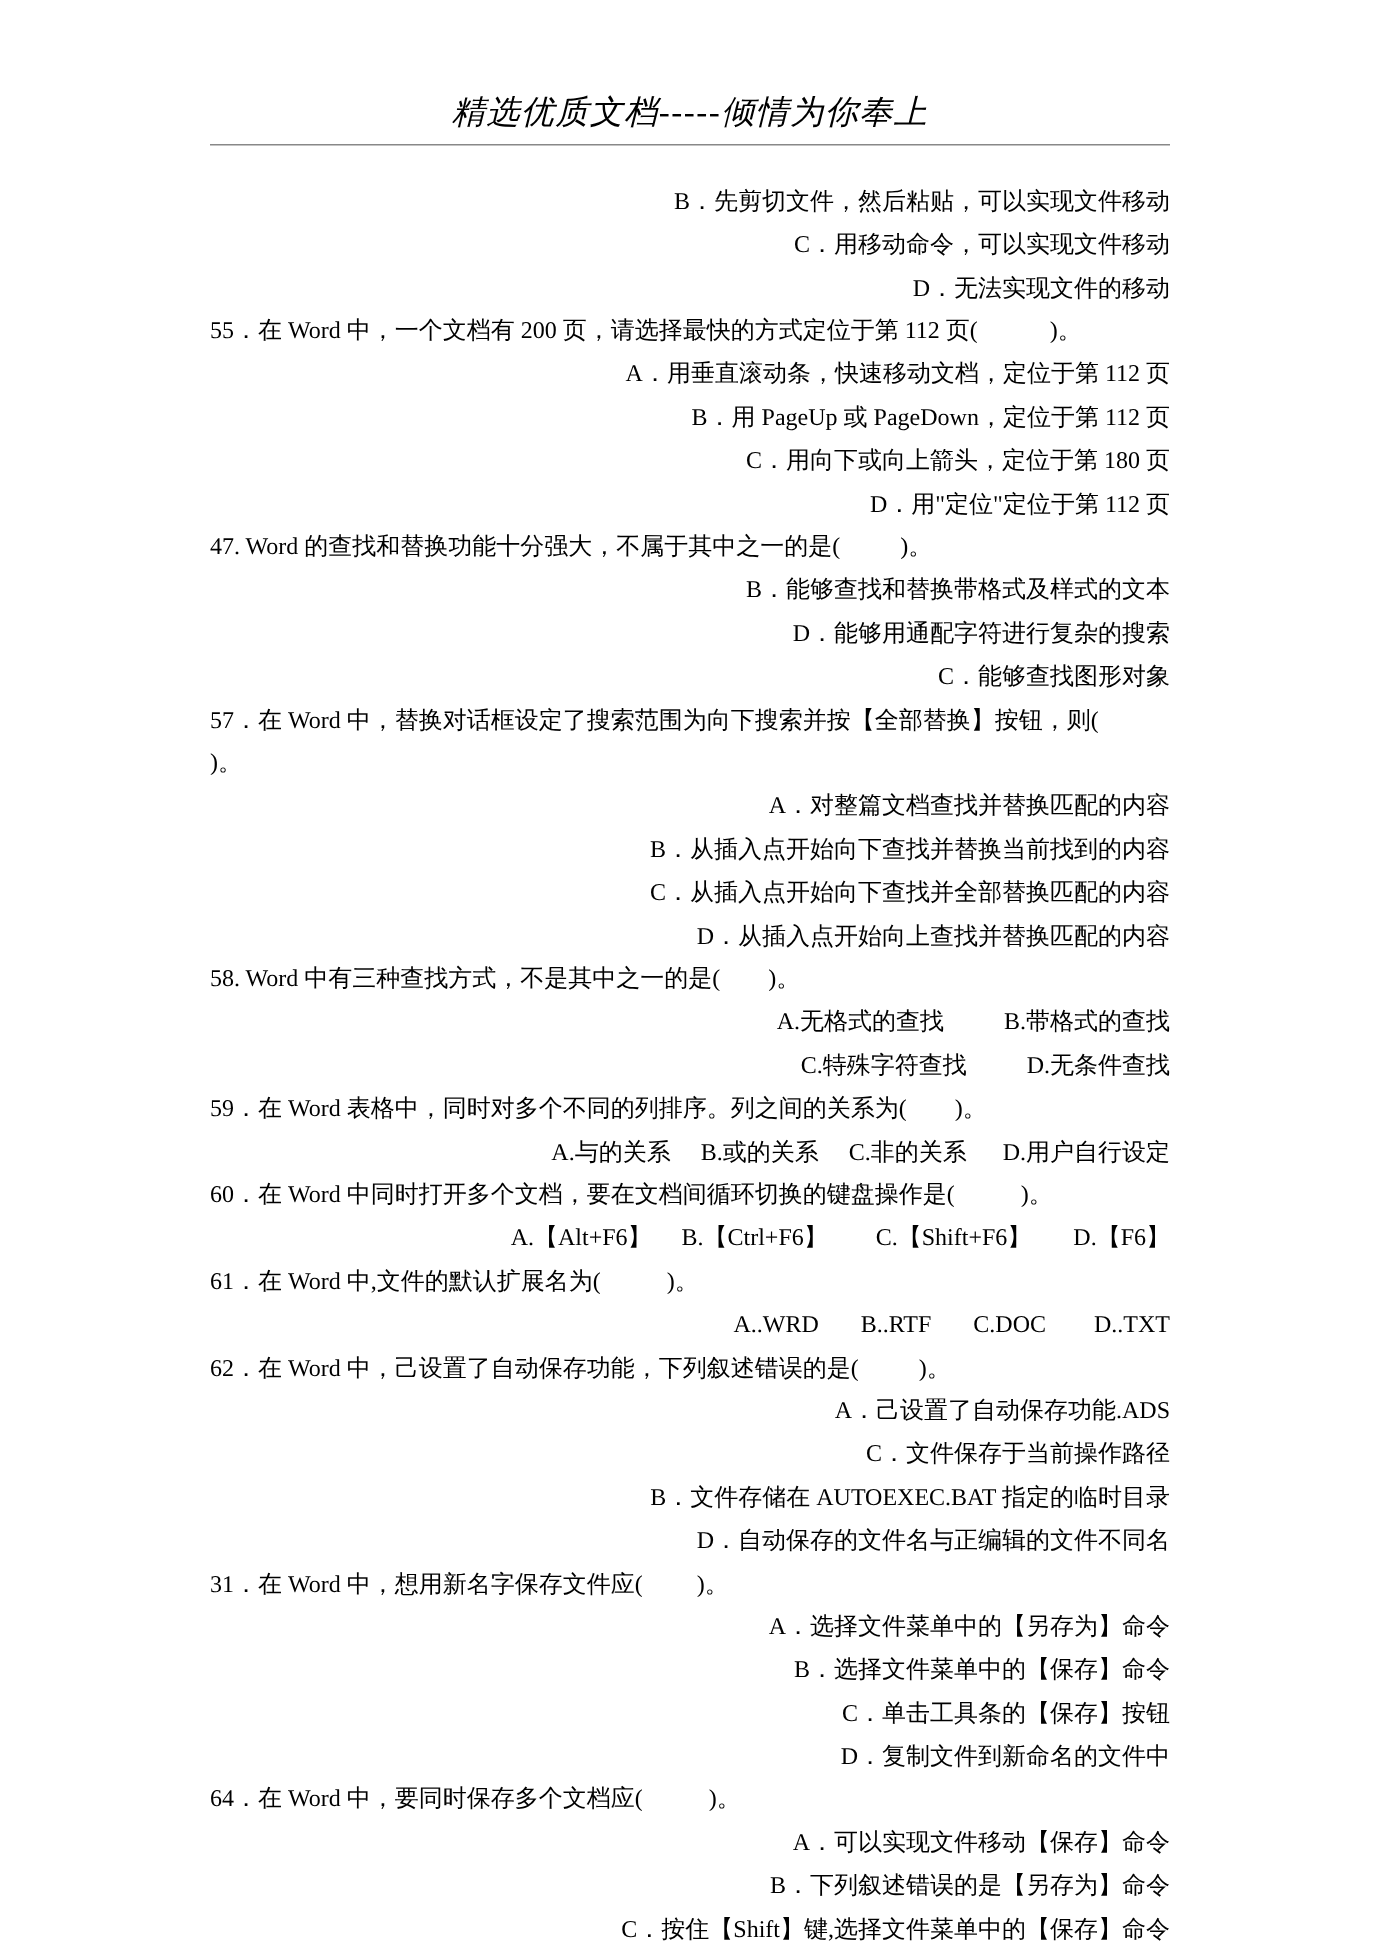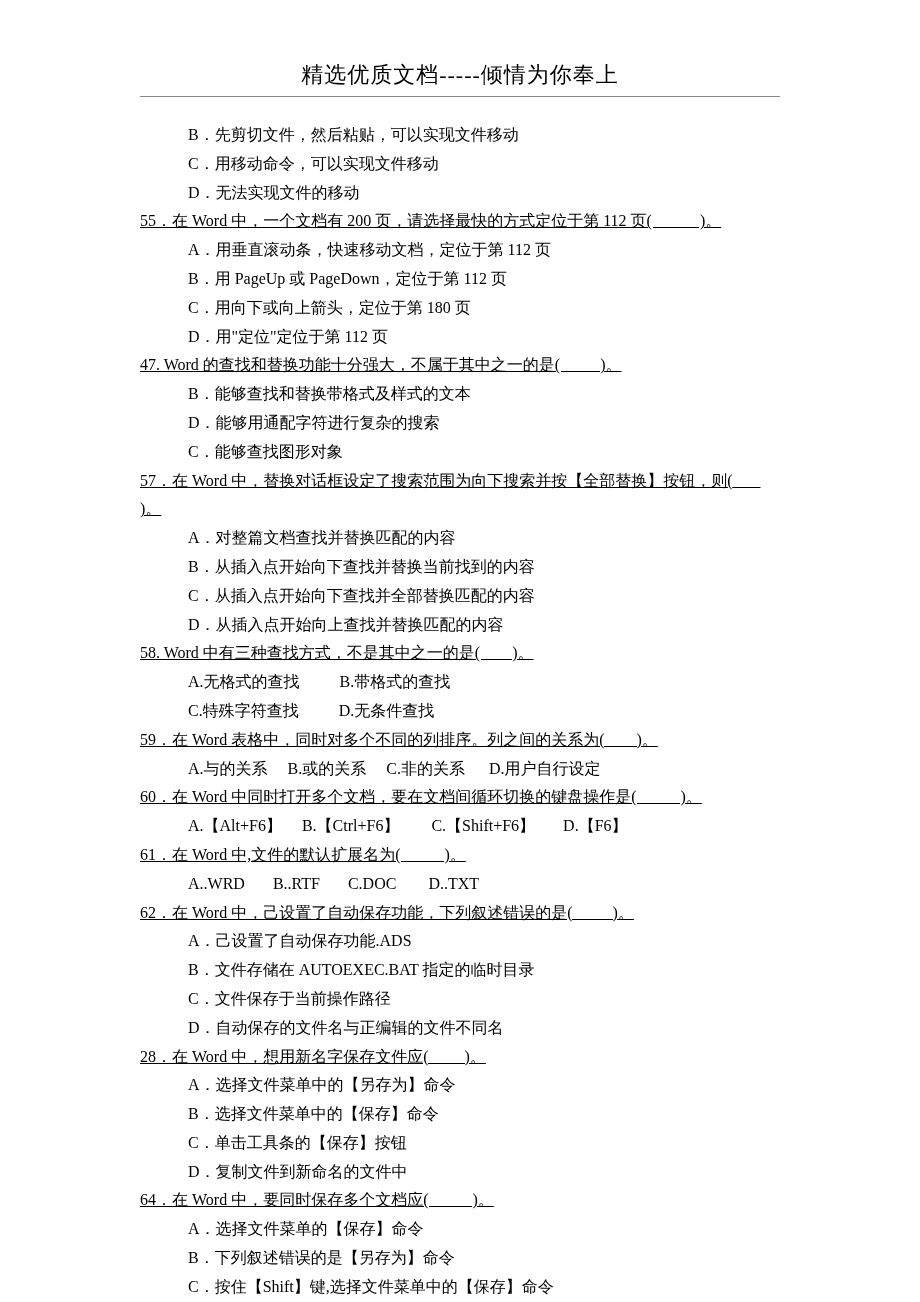--- a/index.html
+++ b/index.html
@@ -14,36 +14,37 @@
   .page {
     width: 920px;
     padding: 60px 140px 40px 140px;
     box-sizing: border-box;
   }
   .header {
     text-align: center;
     font-size: 22px;
     margin-bottom: 6px;
     letter-spacing: 1px;
+    font-style: italic;
   }
   .hr {
     border: none;
     border-top: 1px solid #888;
     margin: 0 0 24px 0;
   }
   .line {
     line-height: 1.8;
     white-space: pre-wrap;
   }
   .indent-option {
     padding-left: 48px;
+    text-align: right;
   }
   .indent-q {
     padding-left: 0px;
-    text-decoration: underline;
   }
 </style>
 </head>
 <body>
 
 <div class="page">
   <div class="header">精选优质文档-----倾情为你奉上</div>
   <hr class="hr">
   <div id="content">
       <div class="line indent-option">B．先剪切文件，然后粘贴，可以实现文件移动</div>
@@ -67,27 +68,27 @@
       <div class="line indent-option">A.无格式的查找          B.带格式的查找</div>
       <div class="line indent-option">C.特殊字符查找          D.无条件查找</div>
       <div class="line indent-q">59．在 Word 表格中，同时对多个不同的列排序。列之间的关系为(        )。</div>
       <div class="line indent-option">A.与的关系     B.或的关系     C.非的关系      D.用户自行设定</div>
       <div class="line indent-q">60．在 Word 中同时打开多个文档，要在文档间循环切换的键盘操作是(           )。</div>
       <div class="line indent-option">A.【Alt+F6】     B.【Ctrl+F6】        C.【Shift+F6】       D.【F6】</div>
       <div class="line indent-q">61．在 Word 中,文件的默认扩展名为(           )。</div>
       <div class="line indent-option">A..WRD       B..RTF       C.DOC        D..TXT</div>
       <div class="line indent-q">62．在 Word 中，己设置了自动保存功能，下列叙述错误的是(          )。</div>
       <div class="line indent-option">A．己设置了自动保存功能.ADS</div>
+      <div class="line indent-option">C．文件保存于当前操作路径</div>
       <div class="line indent-option">B．文件存储在 AUTOEXEC.BAT 指定的临时目录</div>
-      <div class="line indent-option">C．文件保存于当前操作路径</div>
       <div class="line indent-option">D．自动保存的文件名与正编辑的文件不同名</div>
-      <div class="line indent-q">28．在 Word 中，想用新名字保存文件应(         )。</div>
+      <div class="line indent-q">31．在 Word 中，想用新名字保存文件应(         )。</div>
       <div class="line indent-option">A．选择文件菜单中的【另存为】命令</div>
       <div class="line indent-option">B．选择文件菜单中的【保存】命令</div>
       <div class="line indent-option">C．单击工具条的【保存】按钮</div>
       <div class="line indent-option">D．复制文件到新命名的文件中</div>
       <div class="line indent-q">64．在 Word 中，要同时保存多个文档应(           )。</div>
-      <div class="line indent-option">A．选择文件菜单的【保存】命令</div>
+      <div class="line indent-option">A．可以实现文件移动【保存】命令</div>
       <div class="line indent-option">B．下列叙述错误的是【另存为】命令</div>
       <div class="line indent-option">C．按住【Shift】键,选择文件菜单中的【保存】命令</div>
     </div>
 
 </div>
 
 </body></html>

